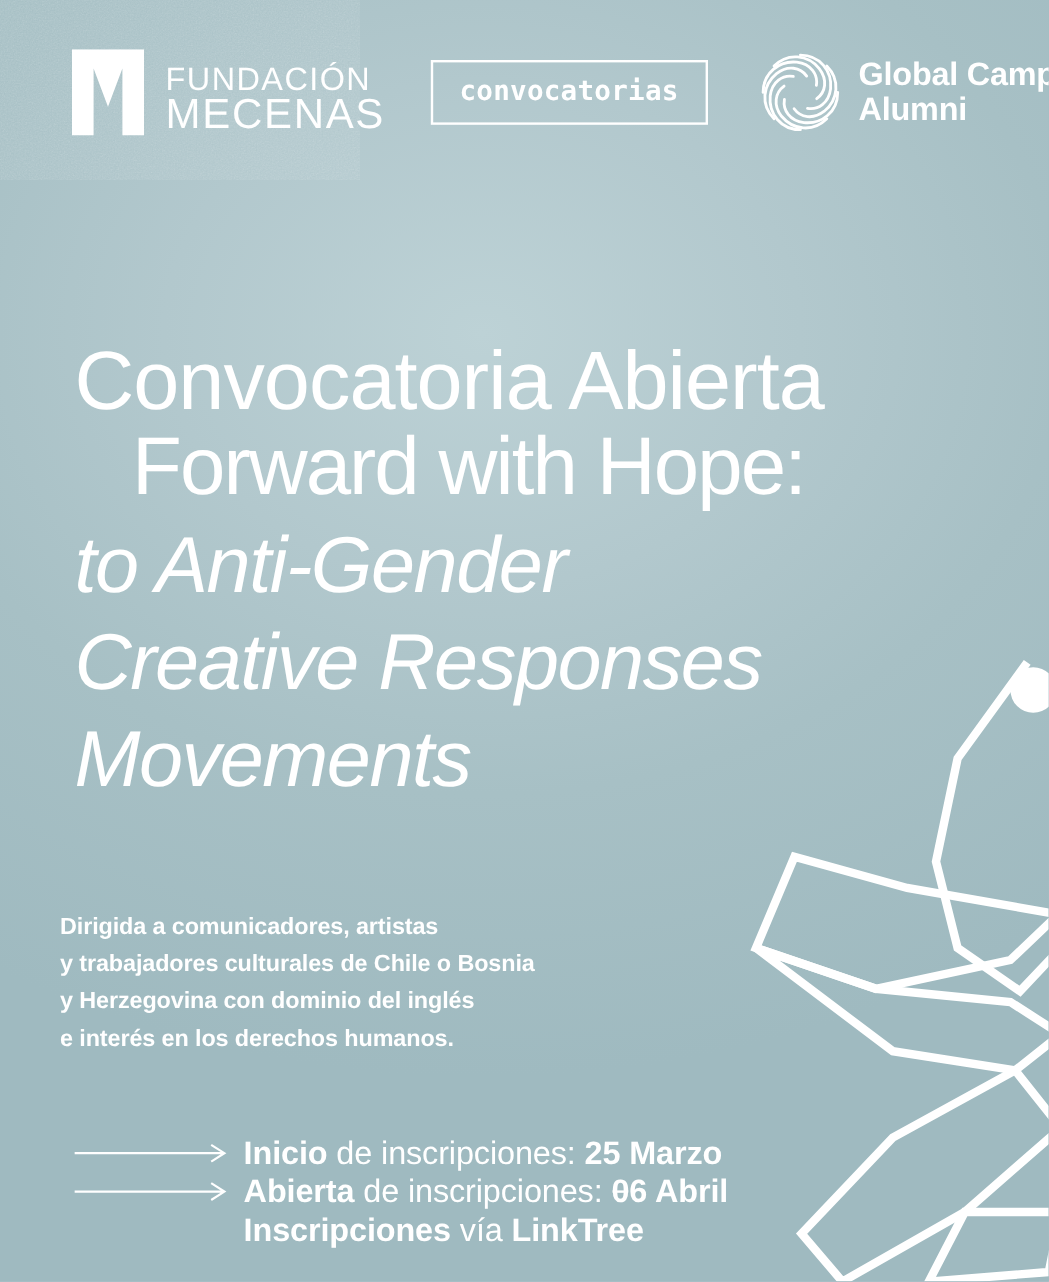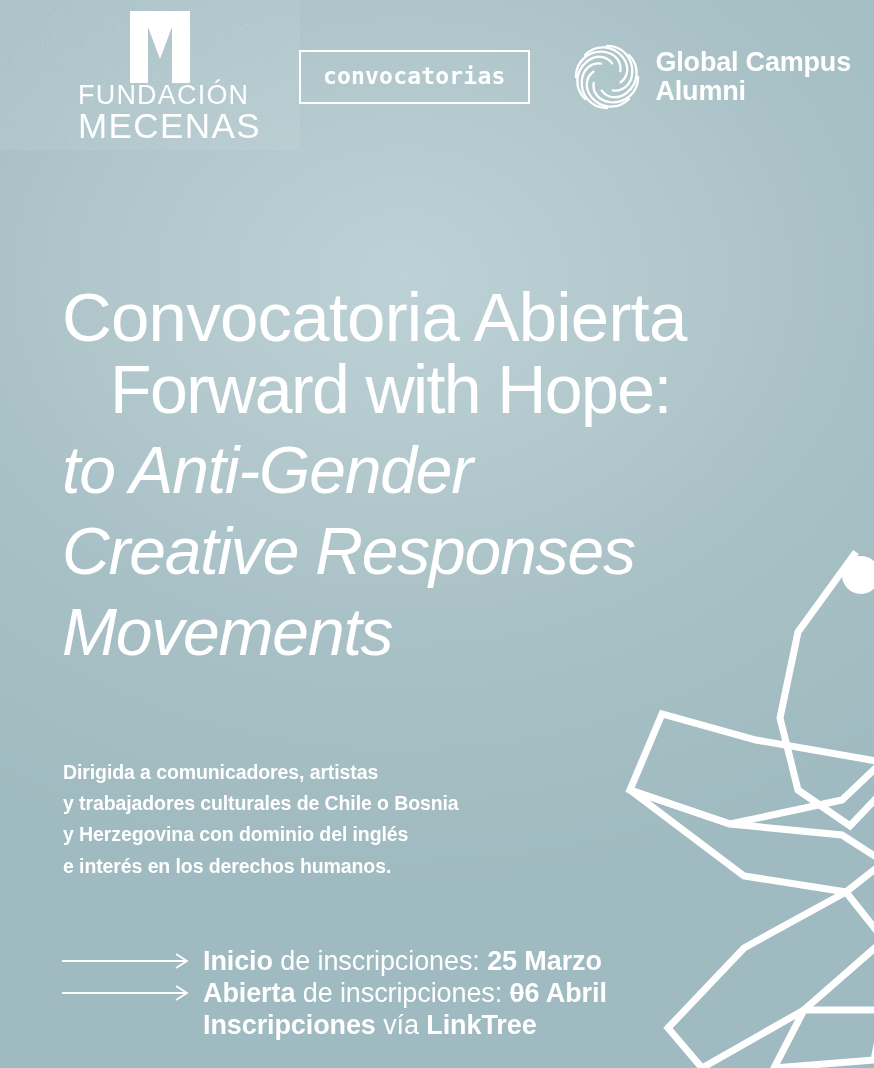--- a/index.html
+++ b/index.html
@@ -35,23 +35,22 @@
     top: 38px;
     left: 0;
     width: 874px;
     height: 78px;
     display: flex;
     align-items: center;
   }
 
   .brand-mecenas {
     display: flex;
-    align-items: center;
+    align-items: flex-end;
     margin-left: 60px;
-    flex-direction: column;
   }
   .mark-m { width: 60px; height: 72px; flex: none; }
   .mecenas-words {
     margin-left: 18px;
     color: #ffffff;
     line-height: .96;
     letter-spacing: .5px;
   }
   .mecenas-l1 {
     font-size: 27px;
@@ -144,21 +143,21 @@
     font-style: italic;
     line-height: 1.2;
     letter-spacing: -1.2px;
     white-space: nowrap;
     margin-top: 2px;
   }
 
   
   .audience {
     position: absolute;
-    left: 63px;
+    left: 50px;
     top: 757px;
     color: #ffffff;
     font-size: 19.5px;
     font-weight: 700;
     line-height: 1.6;
     letter-spacing: -.1px;
   }
   .audience span { display: block; }
 
   

